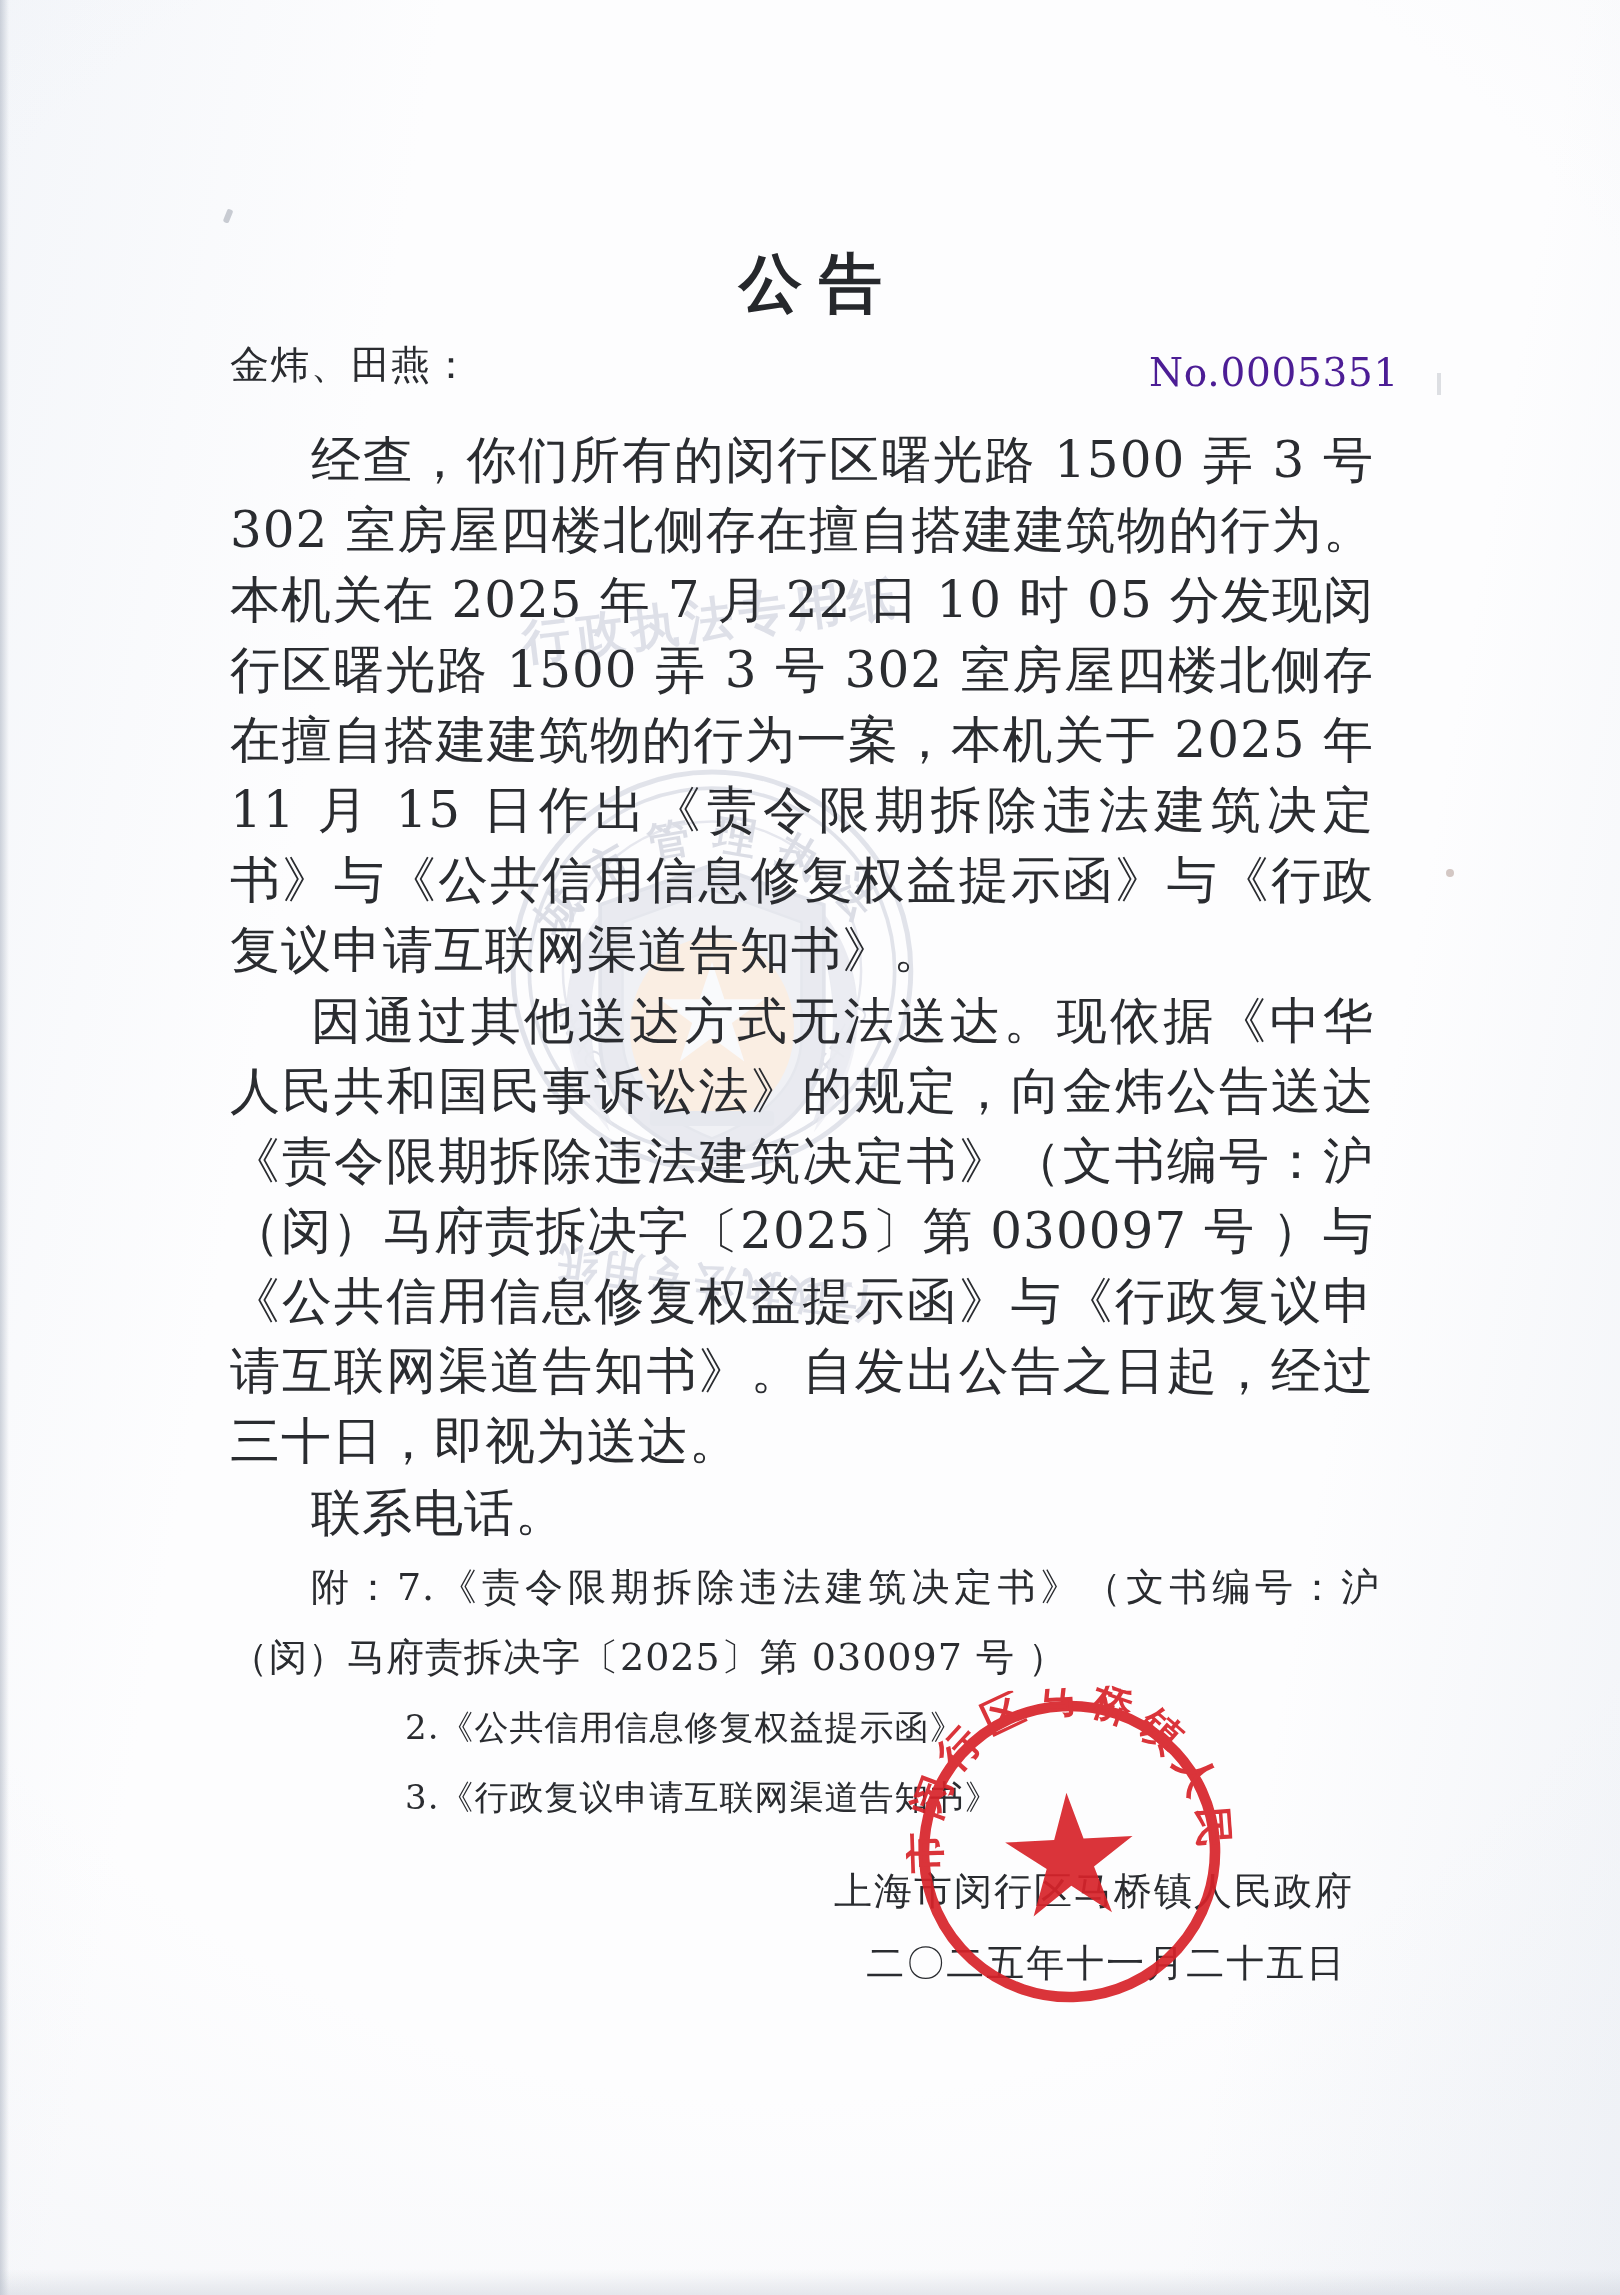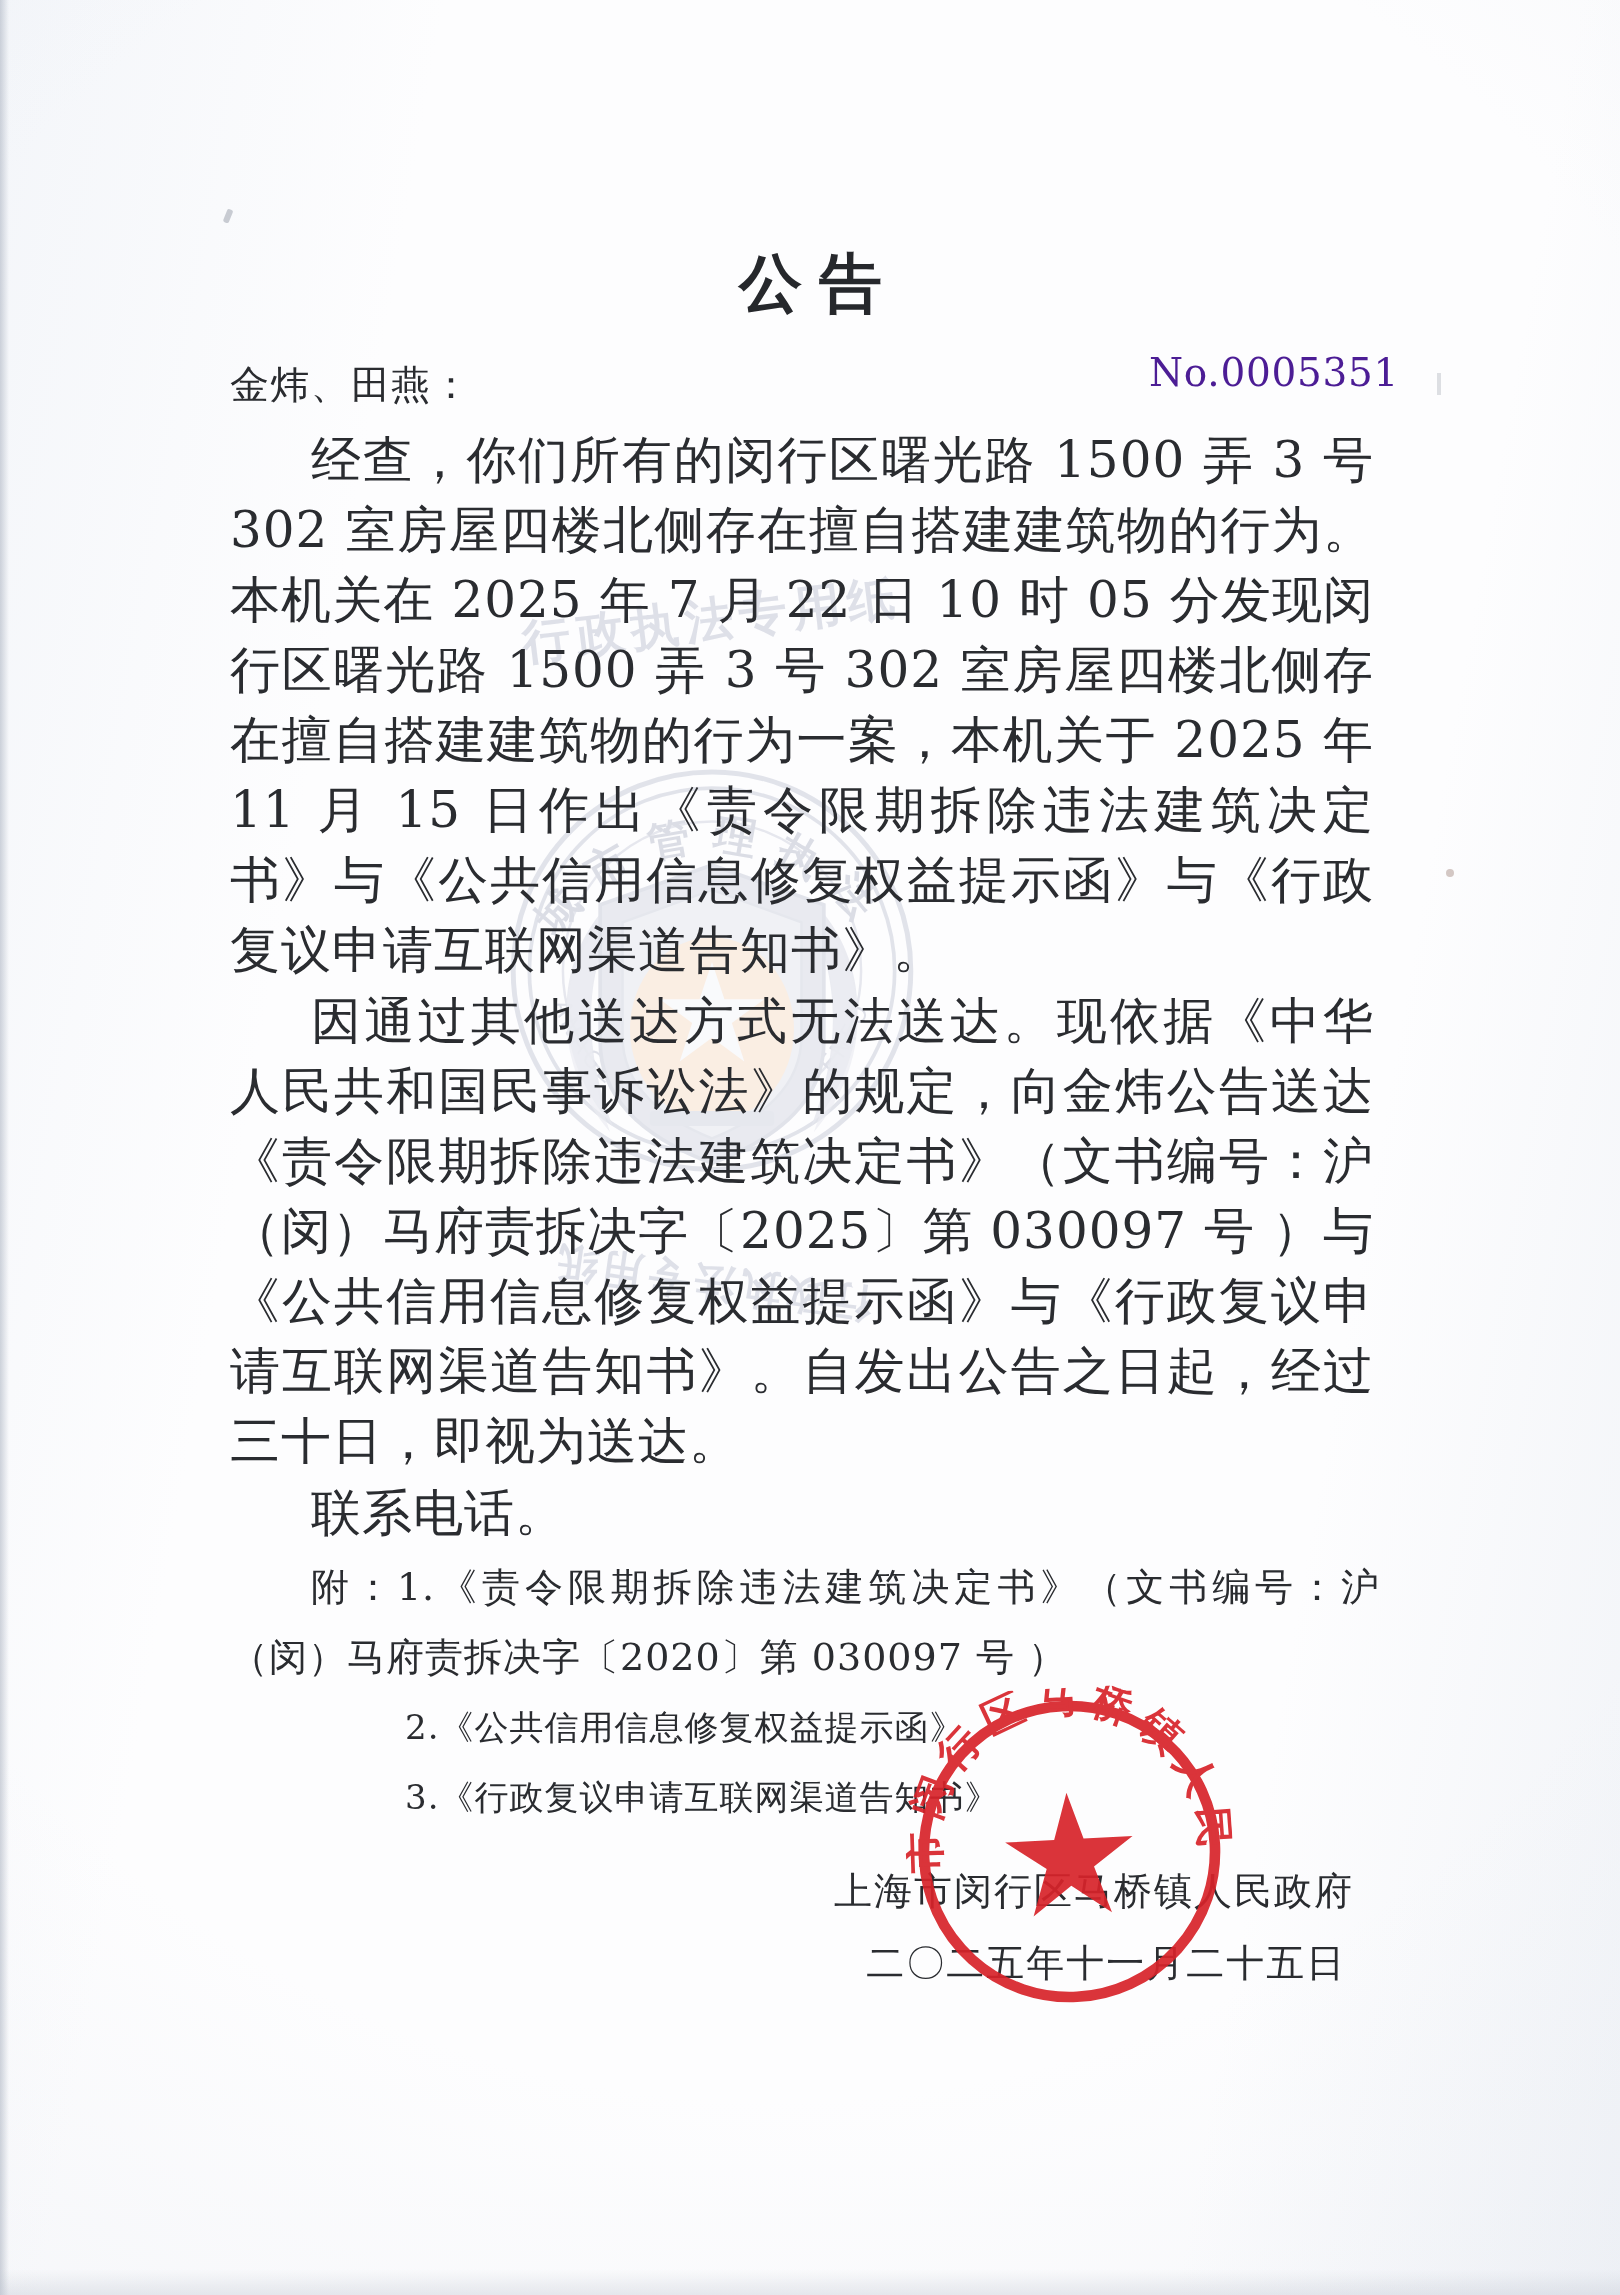--- a/index.html
+++ b/index.html
@@ -106,21 +106,21 @@
     font-weight: bold;
     letter-spacing: 17px;
     text-indent: 17px;
     color: #26282c;
     font-family: "DejaVu Serif", "Liberation Serif", serif;
   }
 
   .addressee {
     position: absolute;
     left: 230px;
-    top: 358px;
+    top: 338px;
     font-size: 39px;
     letter-spacing: 1.3px;
     color: #2a2c30;
   }
 
   .serial-no {
     position: absolute;
     left: 1149px;
     top: 350px;
     font-size: 39px;
@@ -271,21 +271,21 @@
     <div class="serial-no">No.0005351</div>
 
     <div class="body-block">
       <p class="para indent">经查，你们所有的闵行区曙光路 1500 弄 3 号 302 室房屋四楼北侧存在擅自搭建建筑物的行为。本机关在 2025 年 7 月 22 日 10 时 05 分发现闵行区曙光路 1500 弄 3 号 302 室房屋四楼北侧存在擅自搭建建筑物的行为一案，本机关于 2025 年 11 月 15 日作出《责令限期拆除违法建筑决定书》与《公共信用信息修复权益提示函》与《行政复议申请互联网渠道告知书》。</p>
       <p class="para indent">因通过其他送达方式无法送达。现依据《中华人民共和国民事诉讼法》的规定，向金炜公告送达《责令限期拆除违法建筑决定书》（文书编号：沪（闵）马府责拆决字〔2025〕第 030097 号 ）与《公共信用信息修复权益提示函》与《行政复议申请互联网渠道告知书》。自发出公告之日起，经过三十日，即视为送达。</p>
       <p class="para indent">联系电话。</p>
     </div>
 
 
     <div class="attach-block">
-      <p class="attach-lead">附：1.《责令限期拆除违法建筑决定书》（文书编号：沪（闵）马府责拆决字〔2020〕第 030097 号 ）</p>
+      <p class="attach-lead">附：7.《责令限期拆除违法建筑决定书》（文书编号：沪（闵）马府责拆决字〔2025〕第 030097 号 ）</p>
       <p class="attach-item">2.《公共信用信息修复权益提示函》</p>
       <p class="attach-item">3.《行政复议申请互联网渠道告知书》</p>
     </div>
 
     <div class="signature">
       <div class="line1">上海市闵行区马桥镇人民政府</div>
       <div class="line2">二〇二五年十一月二十五日</div>
     </div>
 
   </div>

